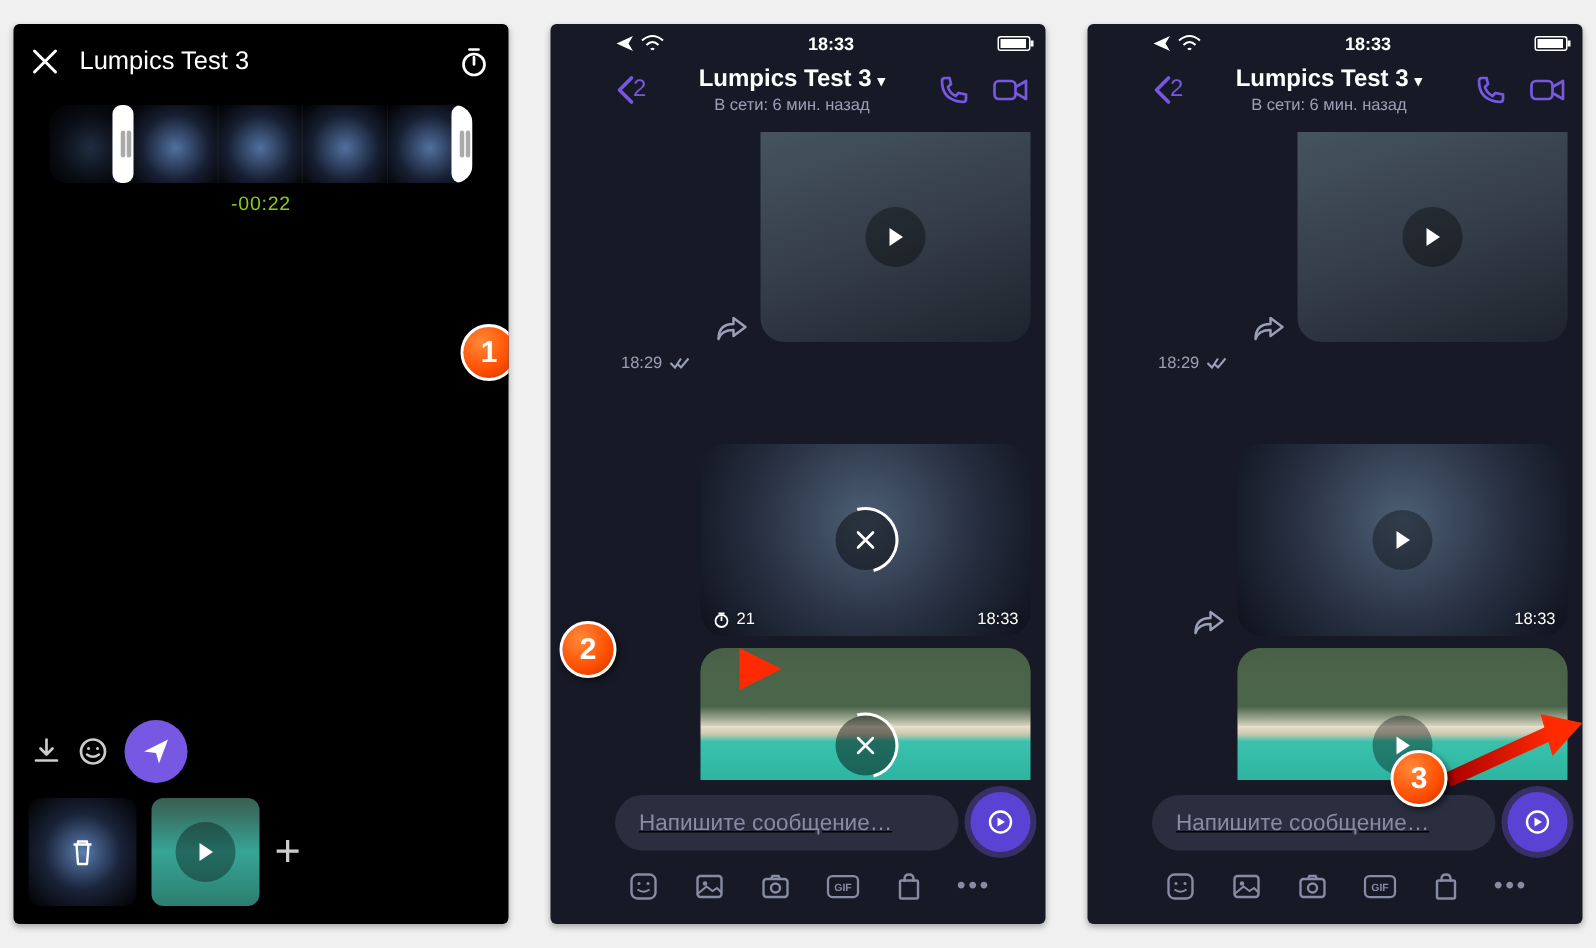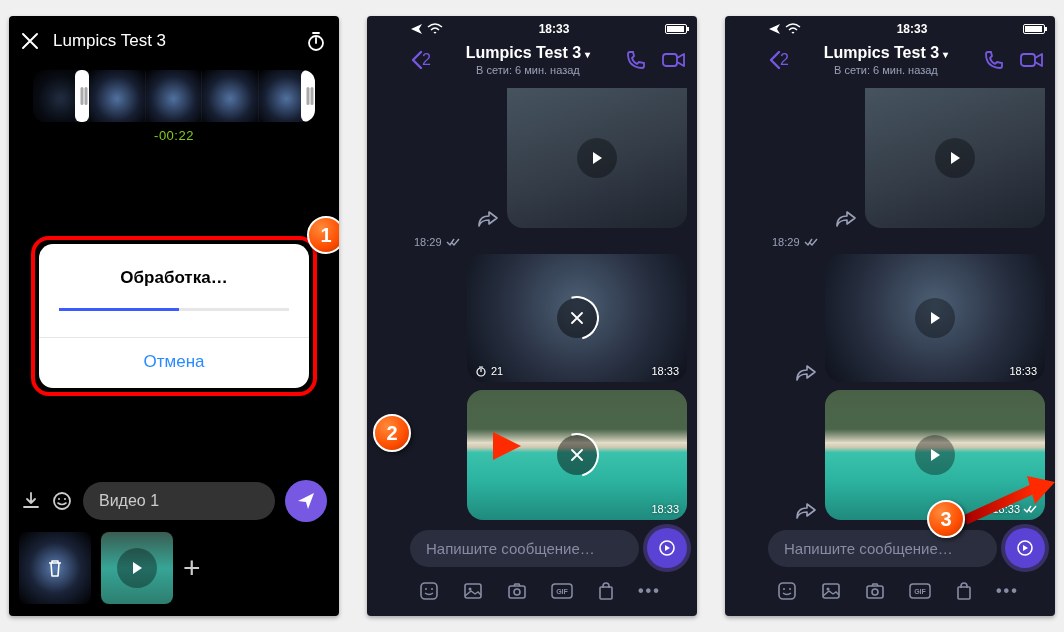--- a/index.html
+++ b/index.html
@@ -195,21 +195,21 @@
   }
   .v1{ 
     width:180px; height:140px;
     background: linear-gradient(160deg,#465460 0%, #333b46 55%, #1e242e 100%);
     display:flex; align-items:center; justify-content:center;
     border-top-left-radius:0; border-top-right-radius:0;
   }
   .v2{ 
     width:220px; height:128px;
     background: radial-gradient(circle at 50% 40%, #4d5f75 0%, #272f40 55%, #0d111b 100%);
-    display:flex; align-items:center; justify-content:center;
+    display:flex; align-items:center; justify-content:center;margin-top:42px;
   }
   .v3{ 
     width:220px; height:130px;
     display:flex; align-items:center; justify-content:center;
     background:
       linear-gradient(180deg,#5f7a5b 0%, #4d6a4f 30%, #e6e0cd 40%, #d0c9b1 44%, #3bc2ac 48%, #2cb3a0 70%, #1f8a7d 100%);
     position:relative;
   }
   .v3::before{
     content:"";
@@ -255,21 +255,21 @@
     border:2px solid transparent;
     border-top-color:#fff;
     border-right-color:#fff;
     transform:rotate(30deg);
   }
   
   .composer2{
     padding:8px 10px 10px;
   }
   .c2-row{
-    display:flex; align-items:center; gap:8px;
+    display:flex; align-items:center; gap:8px;text-decoration:underline;
   }
   .c2-input{
     flex:1;
     background:#2a2e3e;
     border-radius:20px;
     padding:10px 16px;
     color:#878ca4;
     font-size:15px;
   }
   .c2-send{
@@ -334,44 +334,35 @@
         <div class="p1-frame"></div>
         <div class="p1-frame"></div>
         <div class="p1-frame"></div>
         <div class="p1-frame"></div>
       <div class="p1-dim"></div>
       <div class="p1-trim-handle p1-trim-left"></div>
       <div class="p1-trim-handle p1-trim-right"></div>
     </div>
     <div class="p1-time">-00:22</div>
 
-    <div class="p1-modal-area">
-      <div class="p1-modal">
-        <div class="p1-modal-title">Обработка…</div>
-        <div class="p1-progress"></div>
-        <div class="p1-modal-sep"></div>
-        <div class="p1-cancel">Отмена</div>
-      </div>
-    </div>
 
     <div class="p1-composer">
       <span>
         <svg width="20" height="20" viewBox="0 0 20 20">
             <path d="M10 2 V12 M6 8 L10 12 L14 8 M3 16 H17" stroke="#ccc" stroke-width="1.8" fill="none" stroke-linecap="round" stroke-linejoin="round"></path>
           </svg>
       </span>
       <span>
         <svg width="22" height="22" viewBox="0 0 22 22">
             <circle cx="11" cy="11" r="8" stroke="#ccc" stroke-width="1.8" fill="none"></circle>
             <circle cx="8" cy="9" r="1" fill="#ccc"></circle>
             <circle cx="14" cy="9" r="1" fill="#ccc"></circle>
             <path d="M7 13 Q11 16 15 13" stroke="#ccc" stroke-width="1.6" fill="none" stroke-linecap="round"></path>
           </svg>
       </span>
-      <div class="p1-pill">Видео 1</div>
       <div class="p1-send">
         <svg width="20" height="20" viewBox="0 0 20 20">
             <path d="M2 10 L18 2 L12 18 L10 11 Z" fill="#fff"></path>
           </svg>
       </div>
     </div>
 
     <div class="p1-thumbs">
       <div class="p1-thumb p1-thumb1">
         <span>

